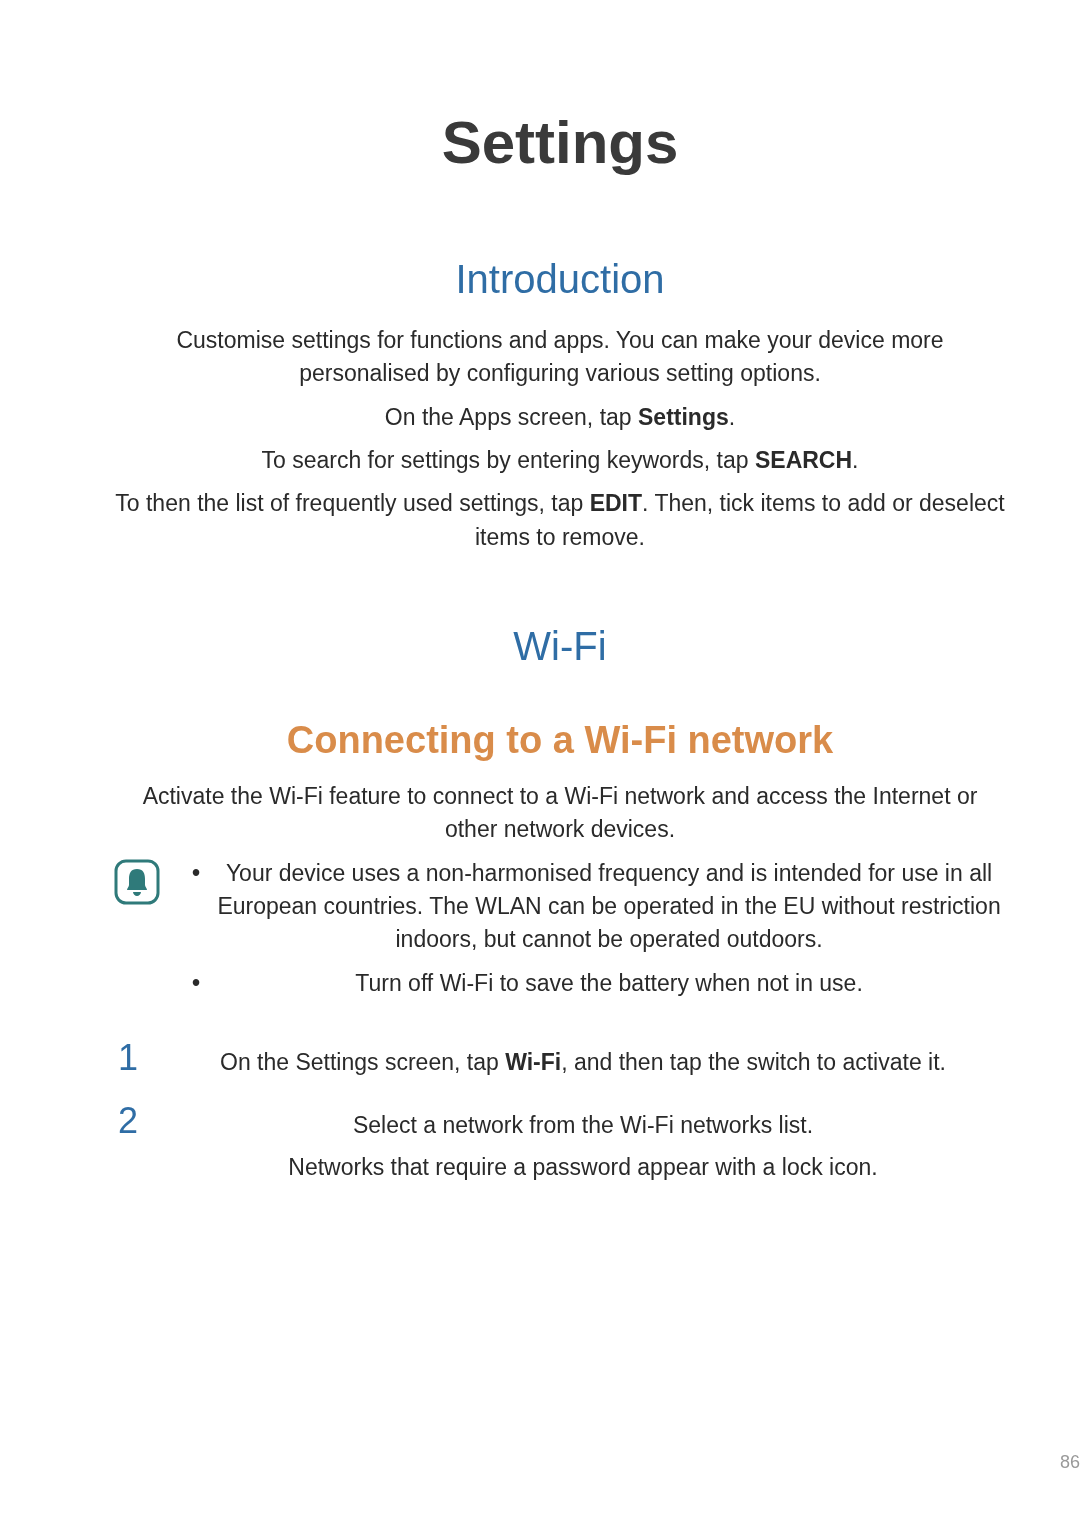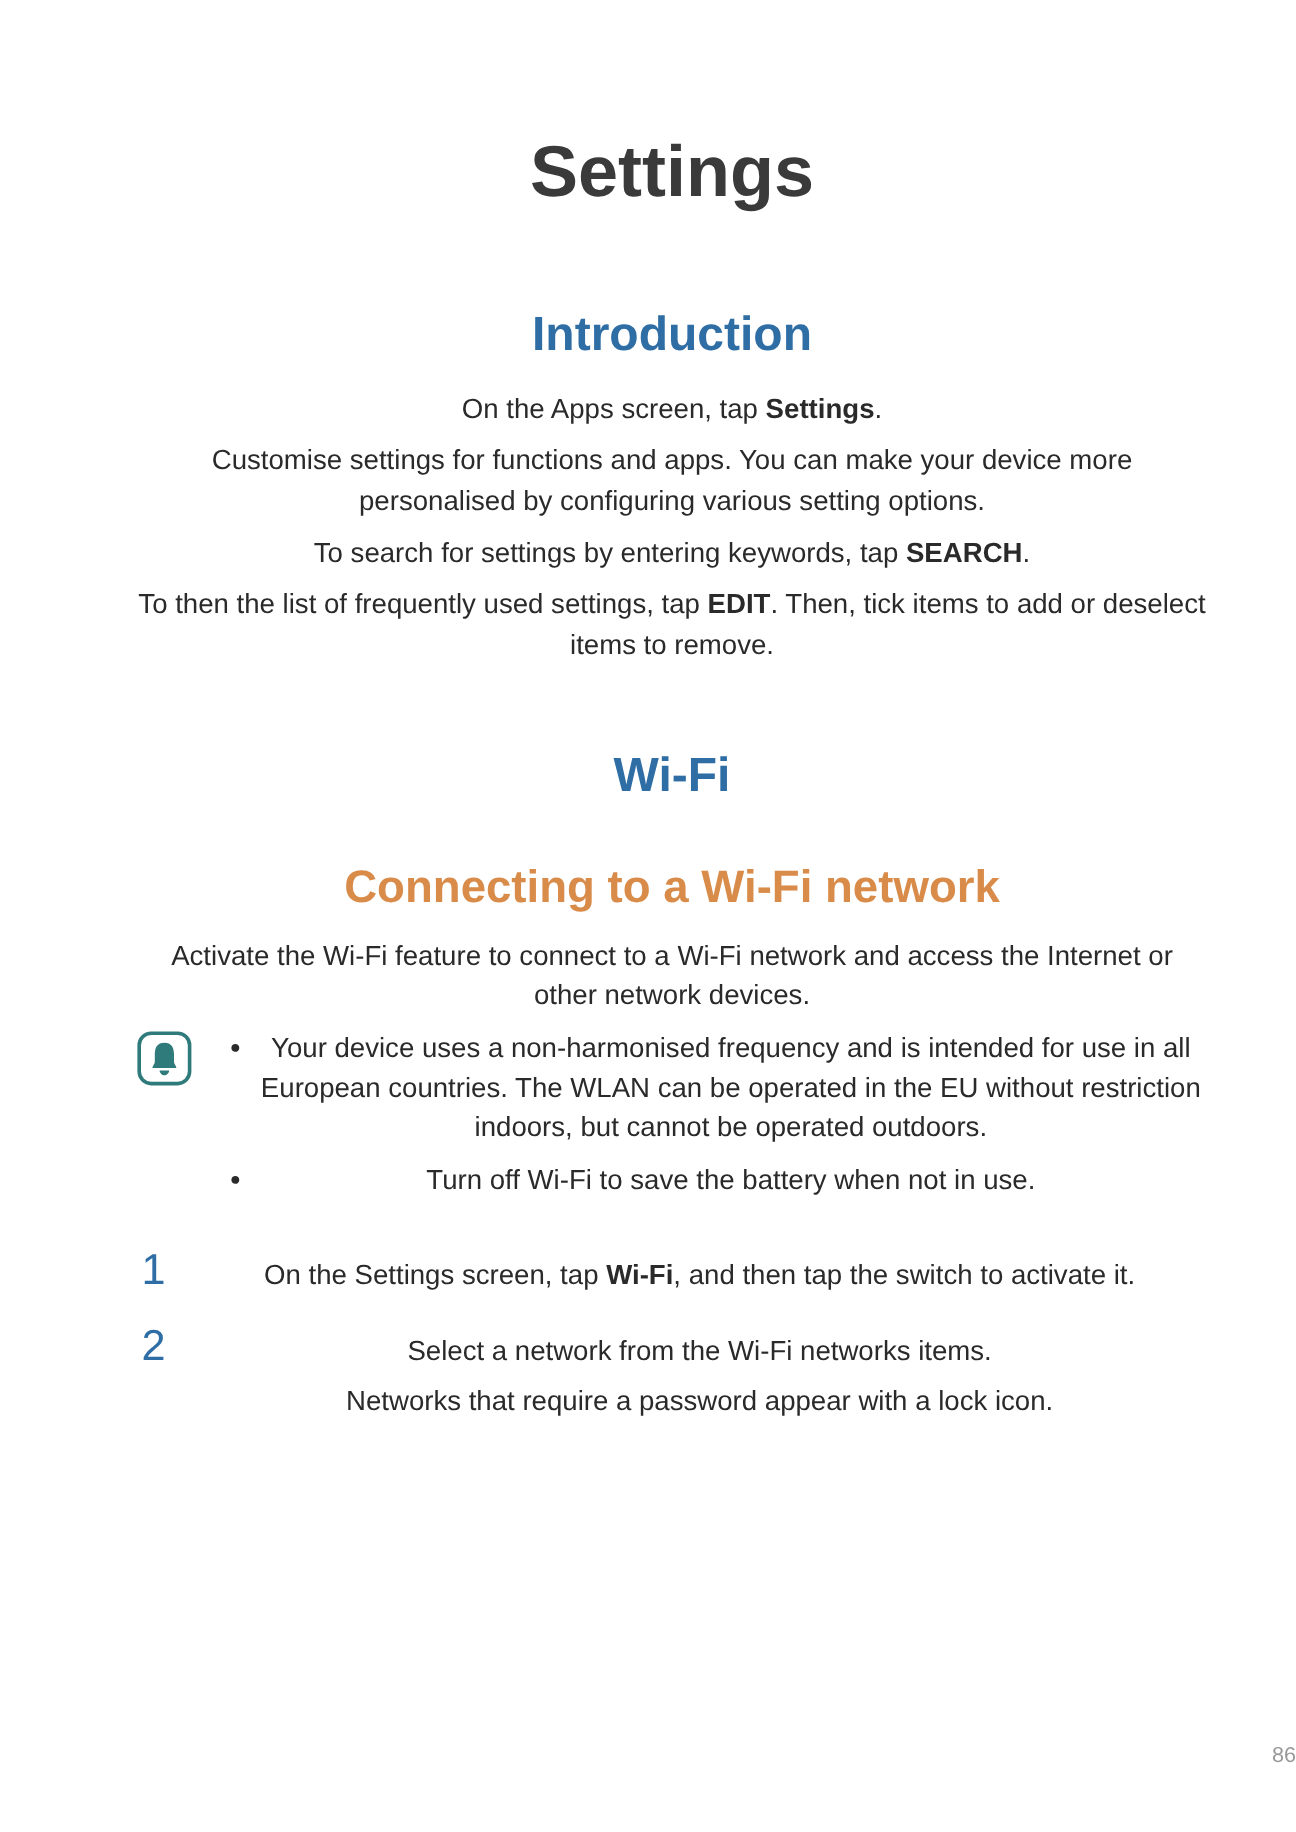--- a/index.html
+++ b/index.html
@@ -16,21 +16,21 @@
     text-align: center;
   }
   .h1 {
     font-size: 60px;
     font-weight: 700;
     color: #3a3a3a;
     margin-bottom: 80px;
   }
   .h2 {
     font-size: 40px;
-    font-weight: 700;
+    font-weight: 400;
     color: #2f6da5;
     margin-bottom: 22px;
   }
   .h3 {
     font-size: 38px;
     font-weight: 700;
     color: #d98c4a;
     margin-bottom: 18px;
   }
   .p {
@@ -104,25 +104,25 @@
 </style>
 </head>
 <body>
 
 <div class="page">
 
   <div class="h1">Settings</div>
 
   <div class="h2">Introduction</div>
 
+  <div class="p">Customise settings for functions and apps. You can make your device more personalised by configuring various setting options.</div>
+
   <div class="p">
     <span>On the Apps screen, tap </span><span class="bold">Settings</span><span>.</span>
   </div>
-
-  <div class="p">Customise settings for functions and apps. You can make your device more personalised by configuring various setting options.</div>
 
   <div class="p">
     <span>To search for settings by entering keywords, tap </span><span class="bold">SEARCH</span><span>.</span>
   </div>
 
   <div class="p">
     <span>To then the list of frequently used settings, tap </span><span class="bold">EDIT</span><span>. Then, tick items to add or deselect items to remove.</span>
   </div>
 
   <div class="section-gap"></div>
@@ -159,20 +159,20 @@
     <div class="step-body">
       <div class="p">
         <span>On the Settings screen, tap </span><span class="bold">Wi-Fi</span><span>, and then tap the switch to activate it.</span>
       </div>
     </div>
   </div>
 
   <div class="step">
     <div class="step-num">2</div>
     <div class="step-body">
-      <div class="p">Select a network from the Wi-Fi networks items.</div>
+      <div class="p">Select a network from the Wi-Fi networks list.</div>
       <div class="p">Networks that require a password appear with a lock icon.</div>
     </div>
   </div>
 
 </div>
 
 <div class="page-number">86</div>
 
 </body></html>

